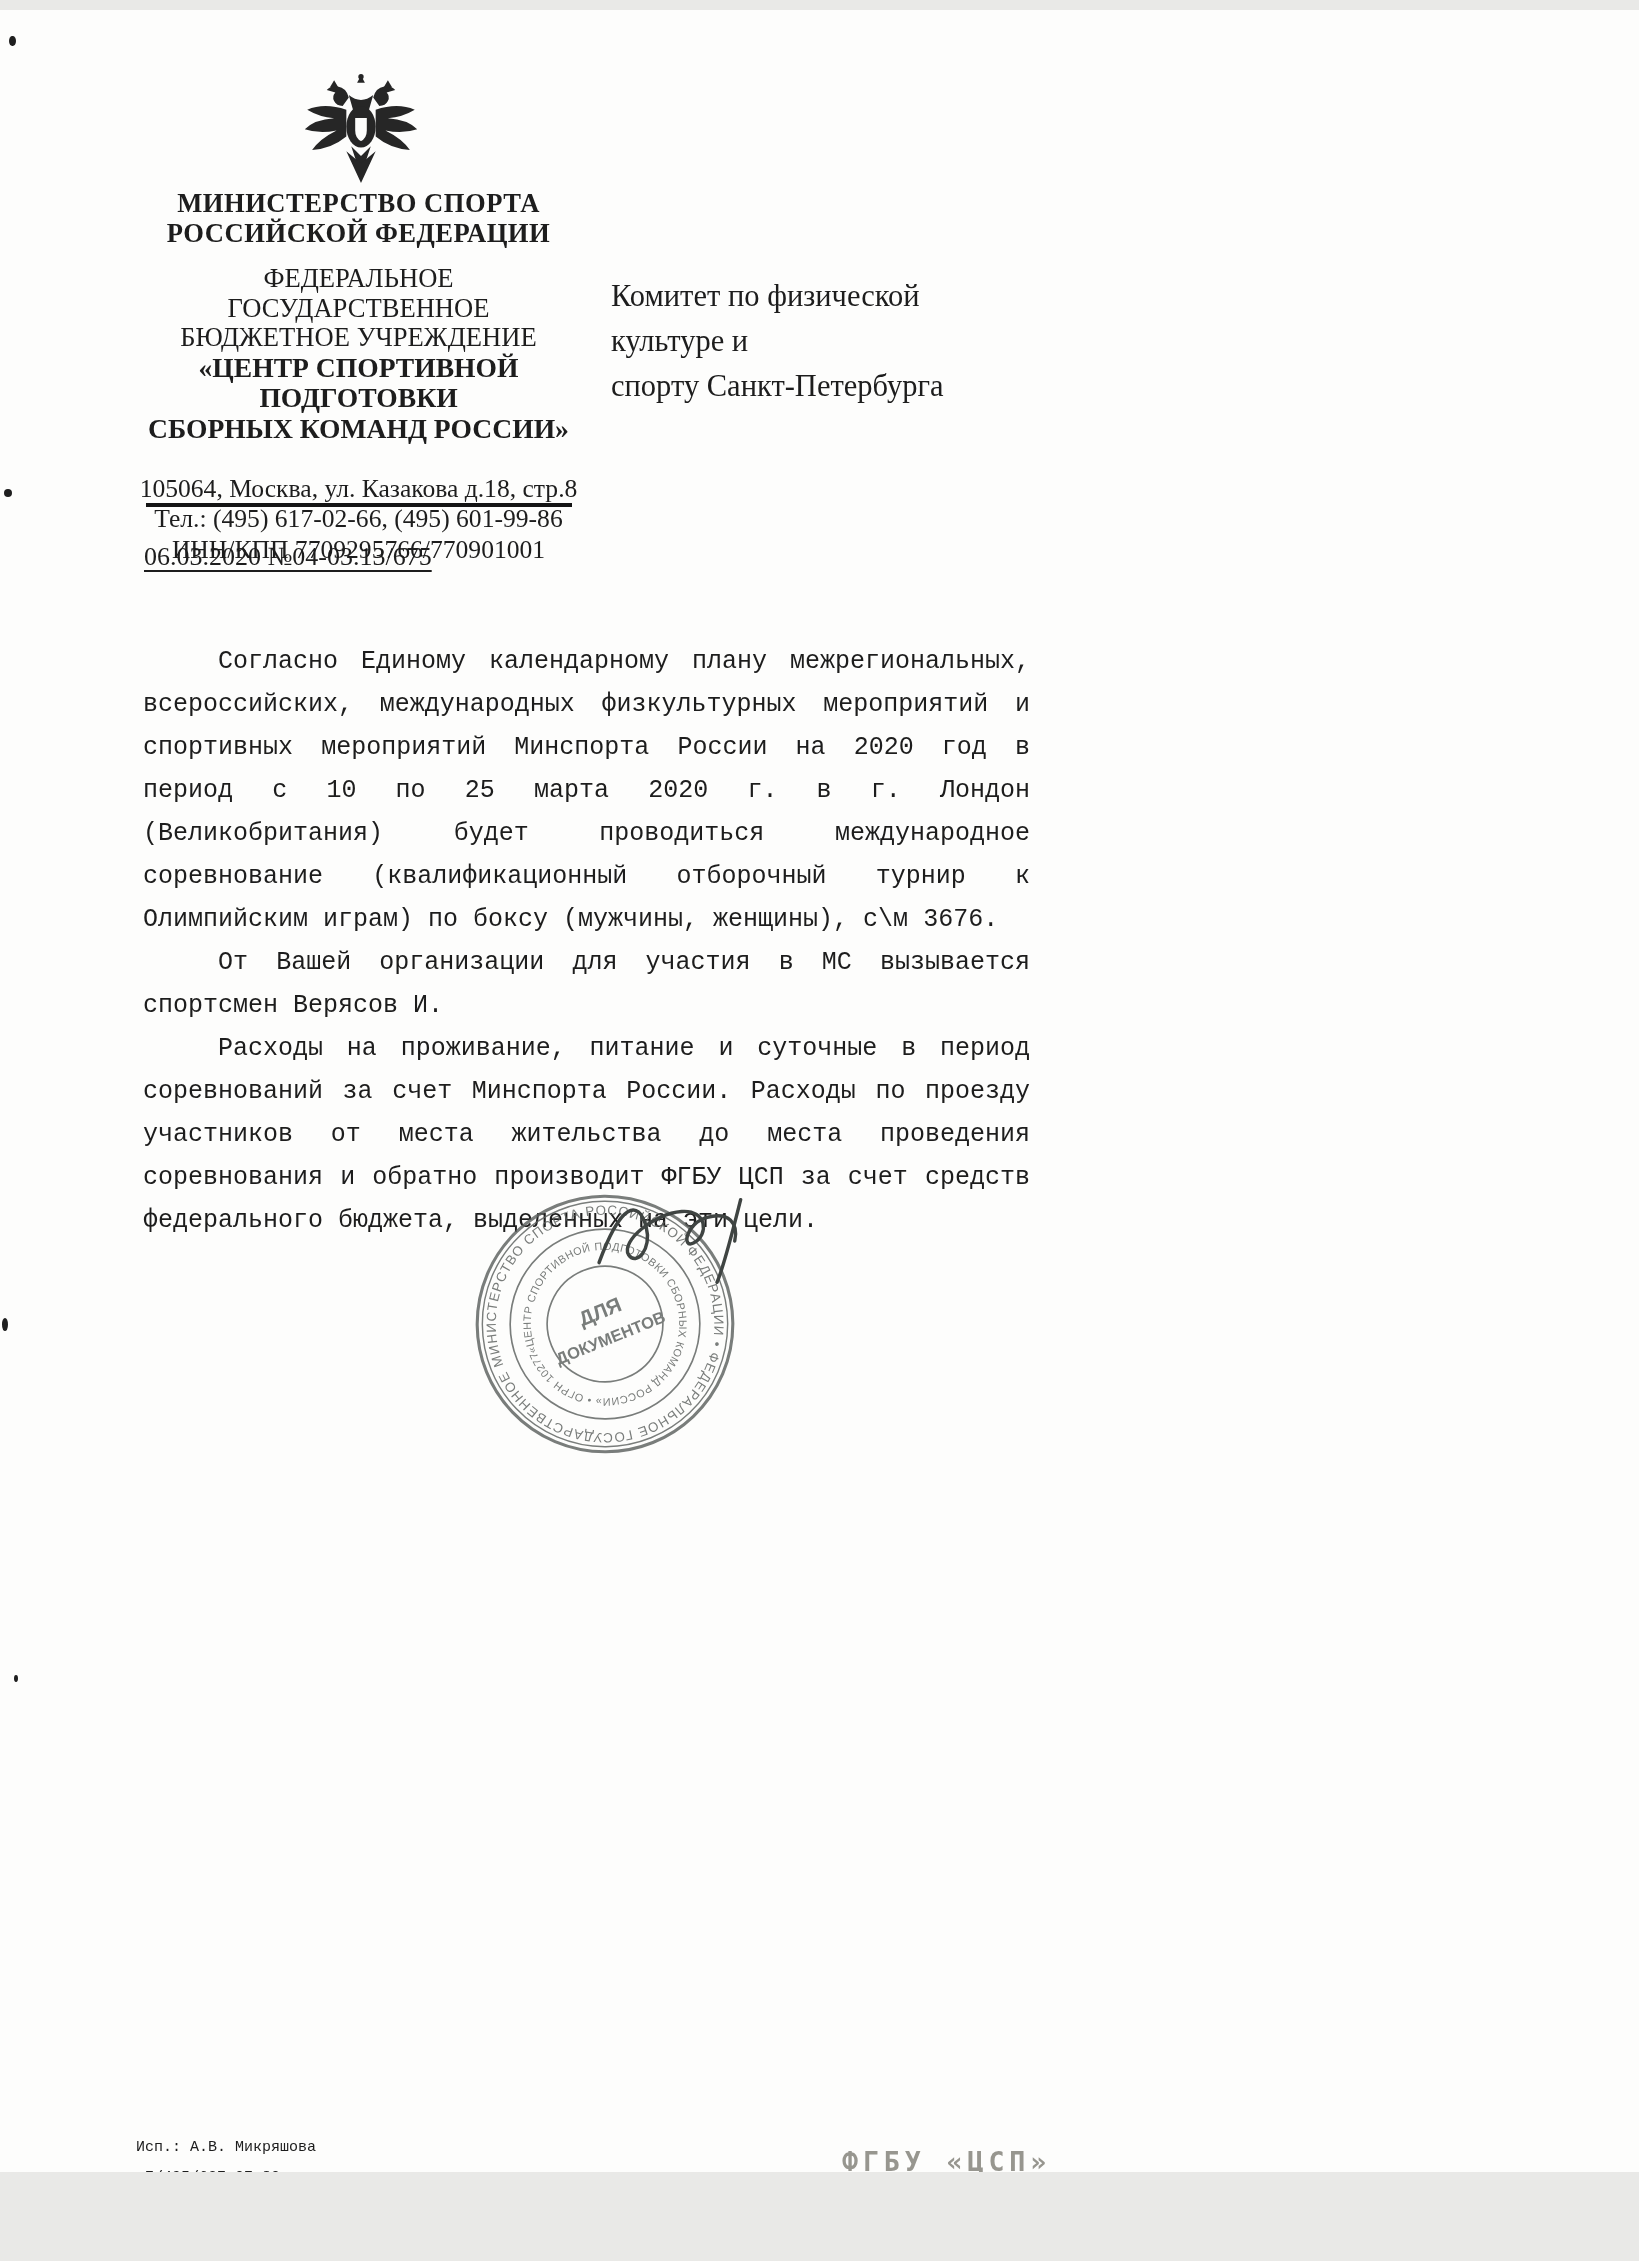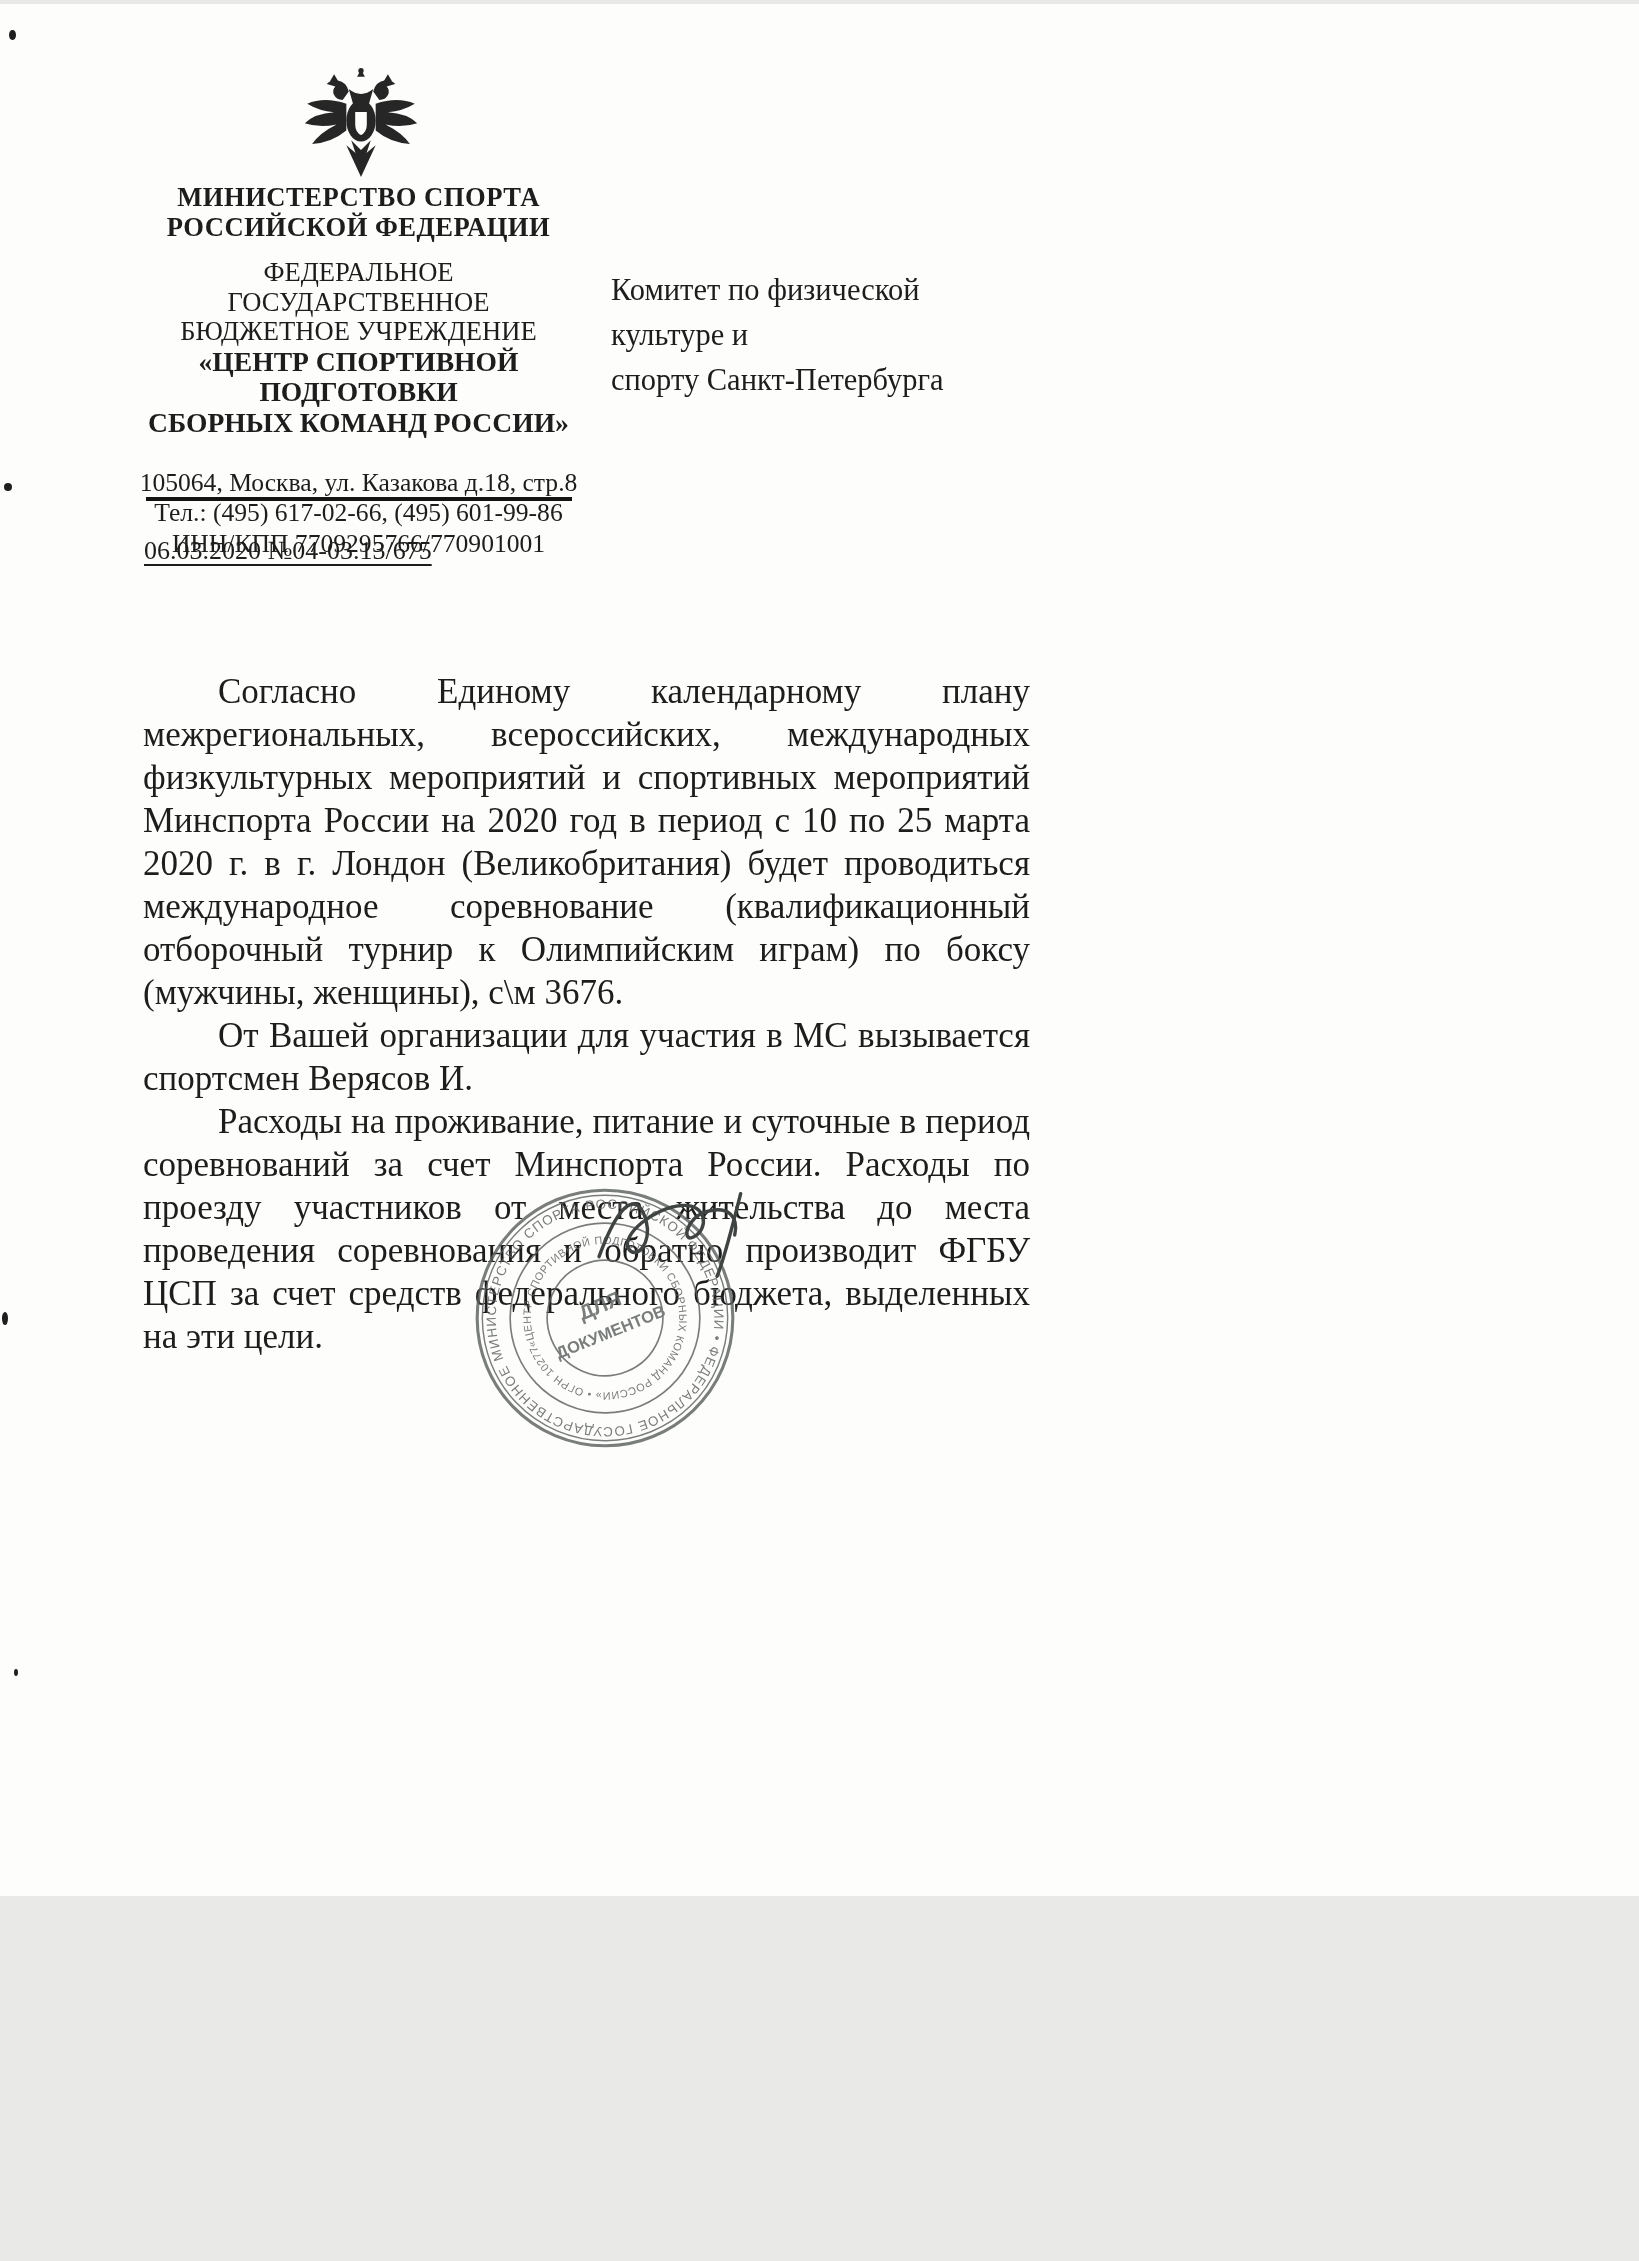--- a/index.html
+++ b/index.html
@@ -1,20 +1,20 @@
 <!DOCTYPE html>
 <html><head>
 <meta charset="utf-8">
 <style>
   * { margin:0; padding:0; box-sizing:border-box; }
   html, body { background:#e9e9e7; }
   .page {
     position:relative;
-    width:1639px; height:1892px;
-    margin:4px auto;
+    width:1639px; height:2162px;
+    margin:10px auto;
     background:#fdfdfc;
     font-family:"Liberation Serif","DejaVu Serif",serif;
     color:#1d1d1d;
     overflow:hidden;
   }
 
   
   .emblem { position:absolute; left:288px; top:63px; width:146px; height:110px; }
   .lh-col { position:absolute; left:136px; top:179px; width:445px; text-align:center; }
   .lh-ministry { font-weight:bold; font-size:26.6px; line-height:29.6px; letter-spacing:0.5px; }
@@ -24,22 +24,22 @@
   .lh-rule { position:absolute; left:146px; top:493px; width:426px; height:3.9px; background:#141414; }
 
   
   .recipient { position:absolute; left:611px; top:264px; width:414px; font-size:30.5px; line-height:45px; }
 
   
   .reference { position:absolute; left:144px; top:532px; font-size:26px; }
   .reference span { text-decoration:underline; text-underline-offset:4.9px; }
 
   
-  .body-text { position:absolute; left:143px; top:666px; width:887px;
-               font-size:35px; line-height:43px; text-align:justify; }
+  .body-text { position:absolute; left:143px; top:630px; width:887px;
+               font-size:25px; line-height:43px; text-align:justify;font-family:Liberation Mono, monospace; }
   .body-text p { text-indent:75px; }
 
   
   .sig-row { position:absolute; left:152px; top:1236px; width:885px;
              display:flex; justify-content:space-between; font-size:30.5px; }
 
   
   .stamp { position:absolute; left:471px; top:1180px; width:268px; height:268px;
            transform:rotate(-22deg); opacity:0.82; }
   .pen-sign { position:absolute; left:591px; top:1172px; width:197px; height:118px; }

